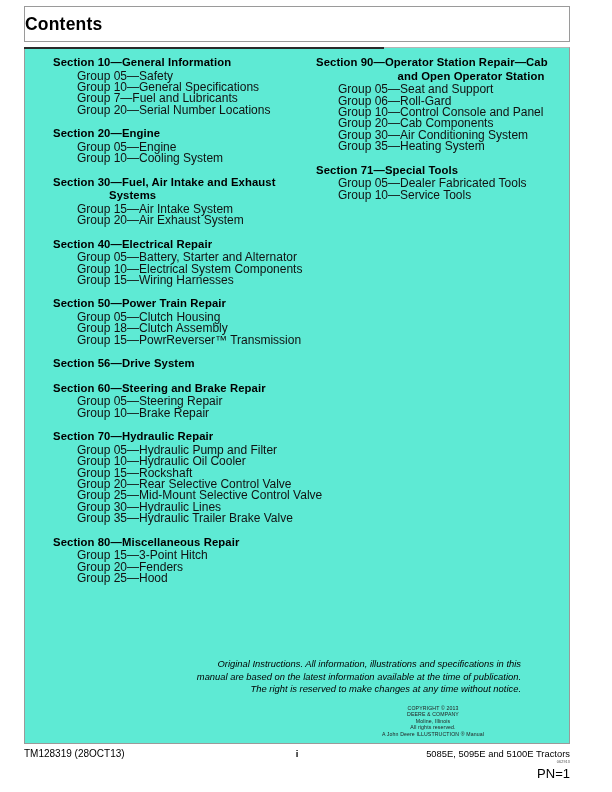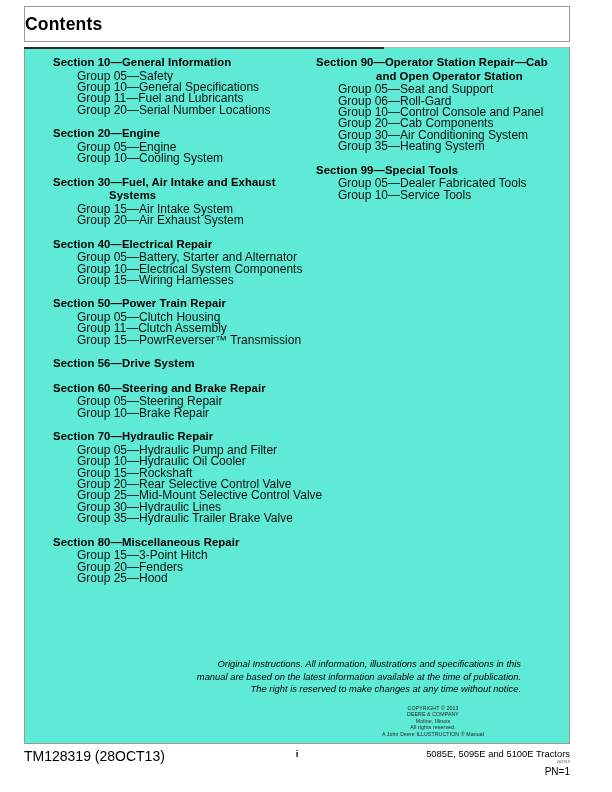--- a/index.html
+++ b/index.html
@@ -95,20 +95,21 @@
   }
   .section-title .cont-line {
     display: block;
     padding-left: 56px;
   }
   .col-right .section-title {
     padding-left: 8px;
   }
   .col-right .section-title .cont-line {
     padding-left: 60px;
+    text-align: center;
   }
 
   .group-list {
     list-style: none;
     margin: 0;
     padding: 0;
   }
   .group-item {
     font-size: 12px;
     line-height: 11.4px;
@@ -151,21 +152,21 @@
     position: absolute;
     left: 24px;
     top: 748px;
     width: 546px;
     height: 14px;
   }
   .pf-left {
     position: absolute;
     left: 0;
     top: 0;
-    font-size: 14px;
+    font-size: 10px;
     color: #000;
   }
   .pf-center {
     position: absolute;
     left: 0;
     top: 0;
     width: 100%;
     text-align: center;
     font-size: 9.4px;
     font-weight: bold;
@@ -184,21 +185,21 @@
     right: 0;
     top: 12px;
     font-size: 3.6px;
     color: #444;
     letter-spacing: 0.2px;
   }
   .pf-pn {
     position: absolute;
     right: 0;
     top: 18px;
-    font-size: 10px;
+    font-size: 13px;
     color: #000;
   }
 </style>
 </head>
 <body>
 
 <div class="page">
 
   <div class="header-box">
     <div class="header-title">Contents</div>
@@ -206,21 +207,21 @@
 
   <div class="content-box">
     <div class="columns">
 
       <div class="col col-left">
           <div class="section">
             <div class="section-title">Section 10—General Information</div>
             <ul class="group-list">
               <li class="group-item">Group 05—Safety</li>
               <li class="group-item">Group 10—General Specifications</li>
-              <li class="group-item">Group 11—Fuel and Lubricants</li>
+              <li class="group-item">Group 7—Fuel and Lubricants</li>
               <li class="group-item">Group 20—Serial Number Locations</li>
             </ul>
           </div>
           <div class="section">
             <div class="section-title">Section 20—Engine</div>
             <ul class="group-list">
               <li class="group-item">Group 05—Engine</li>
               <li class="group-item">Group 10—Cooling System</li>
             </ul>
           </div>
@@ -236,21 +237,21 @@
             <ul class="group-list">
               <li class="group-item">Group 05—Battery, Starter and Alternator</li>
               <li class="group-item">Group 10—Electrical System Components</li>
               <li class="group-item">Group 15—Wiring Harnesses</li>
             </ul>
           </div>
           <div class="section">
             <div class="section-title">Section 50—Power Train Repair</div>
             <ul class="group-list">
               <li class="group-item">Group 05—Clutch Housing</li>
-              <li class="group-item">Group 11—Clutch Assembly</li>
+              <li class="group-item">Group 18—Clutch Assembly</li>
               <li class="group-item">Group 15—PowrReverser™ Transmission</li>
             </ul>
           </div>
           <div class="section">
             <div class="section-title">Section 56—Drive System</div>
           </div>
           <div class="section">
             <div class="section-title">Section 60—Steering and Brake Repair</div>
             <ul class="group-list">
               <li class="group-item">Group 05—Steering Repair</li>
@@ -284,21 +285,21 @@
             <ul class="group-list">
               <li class="group-item">Group 05—Seat and Support</li>
               <li class="group-item">Group 06—Roll-Gard</li>
               <li class="group-item">Group 10—Control Console and Panel</li>
               <li class="group-item">Group 20—Cab Components</li>
               <li class="group-item">Group 30—Air Conditioning System</li>
               <li class="group-item">Group 35—Heating System</li>
             </ul>
           </div>
           <div class="section">
-            <div class="section-title">Section 99—Special Tools</div>
+            <div class="section-title">Section 71—Special Tools</div>
             <ul class="group-list">
               <li class="group-item">Group 05—Dealer Fabricated Tools</li>
               <li class="group-item">Group 10—Service Tools</li>
             </ul>
           </div>
         </div>
 
     </div>
 
     <div class="note">

